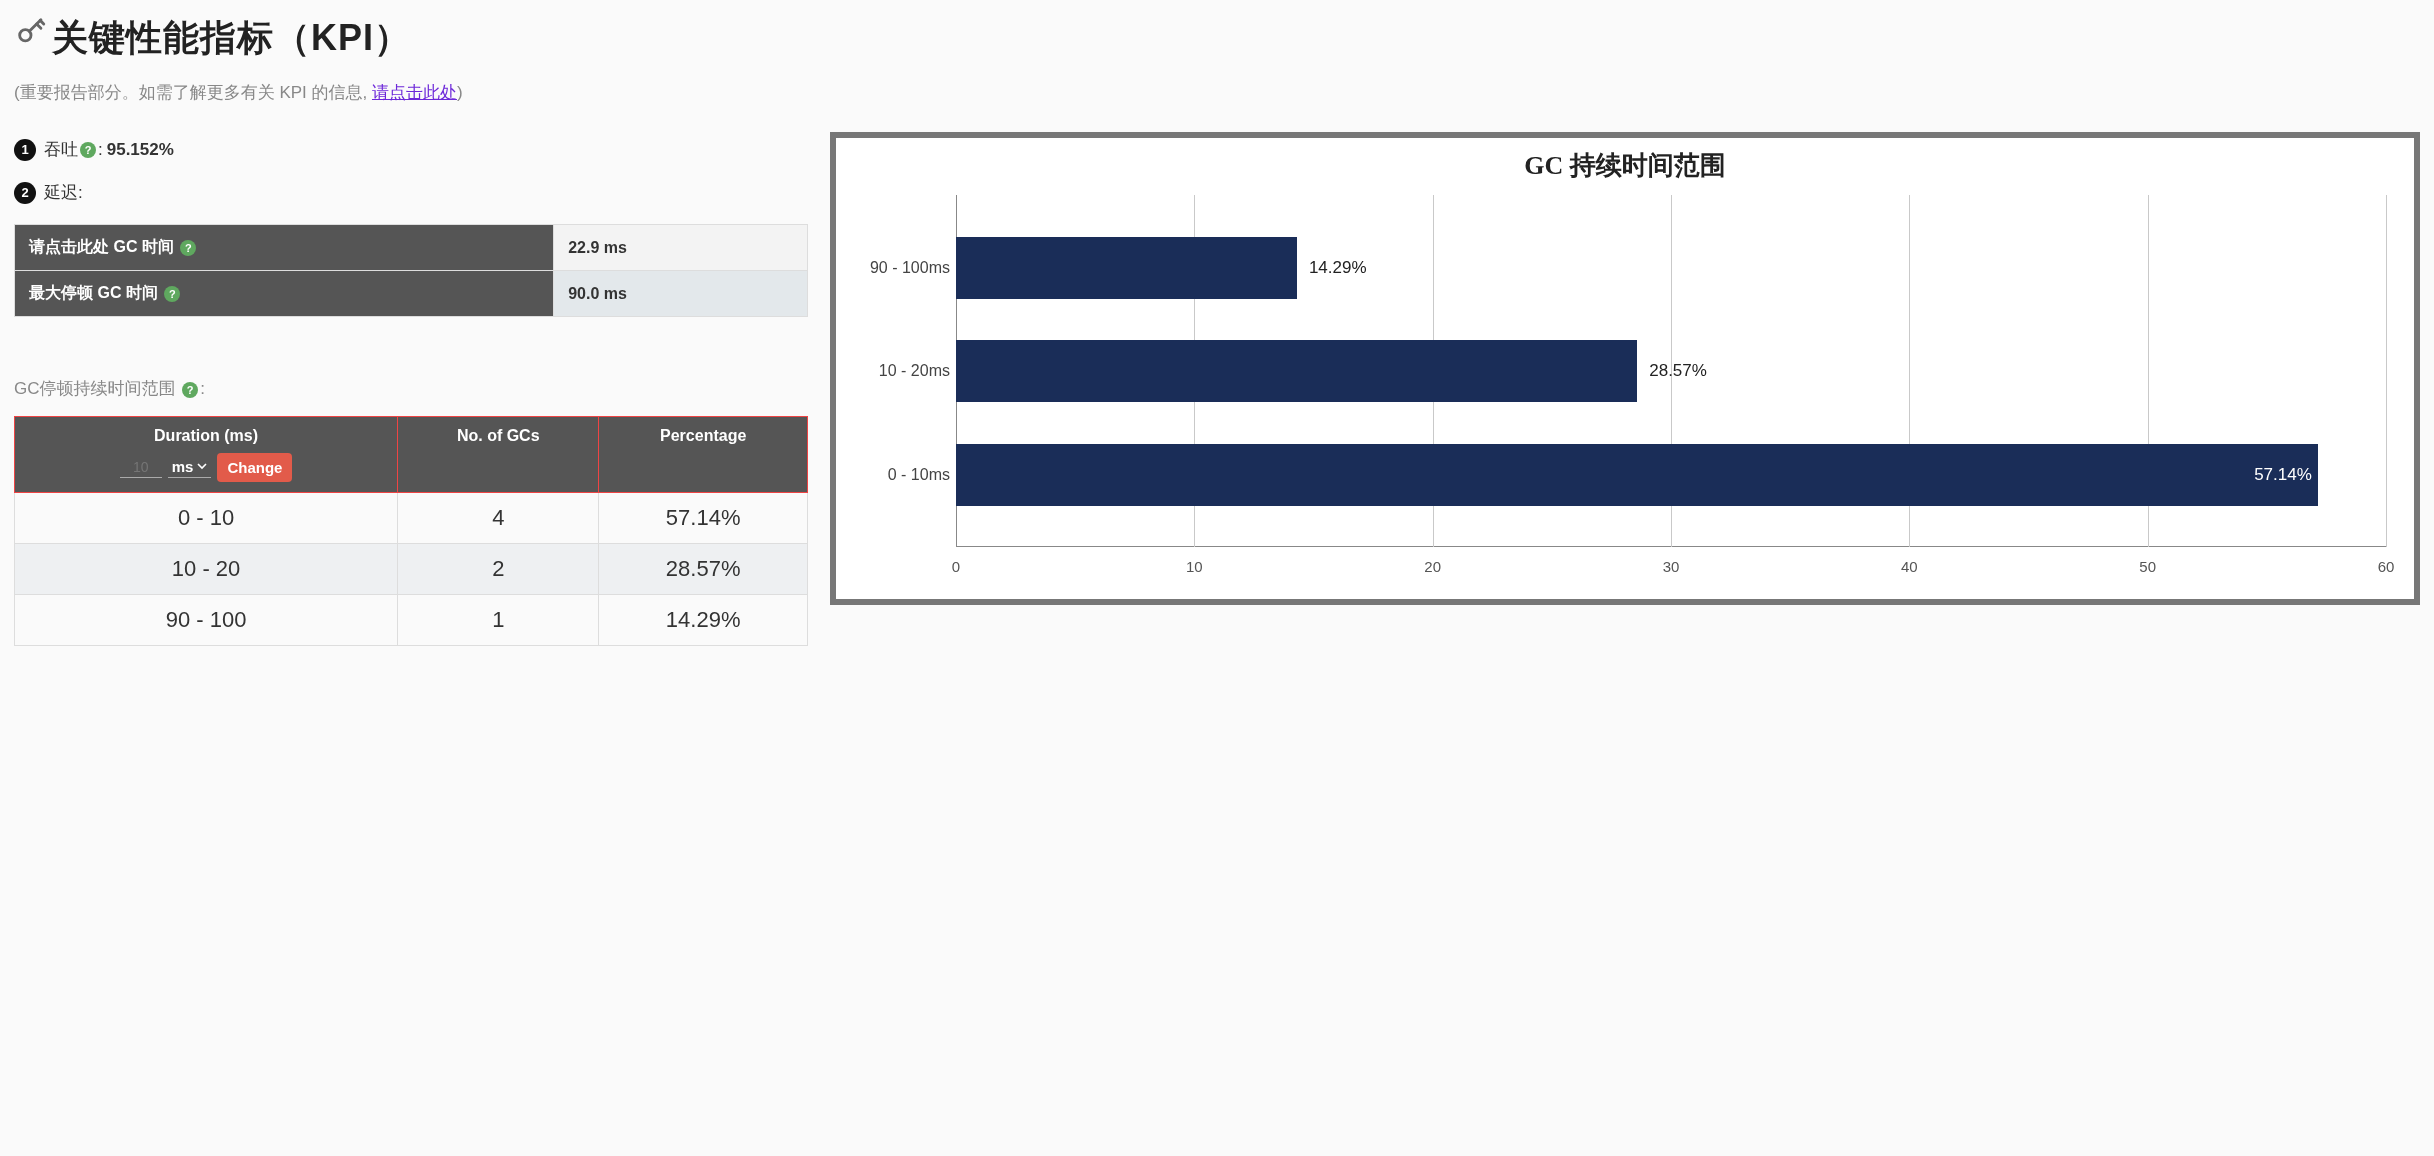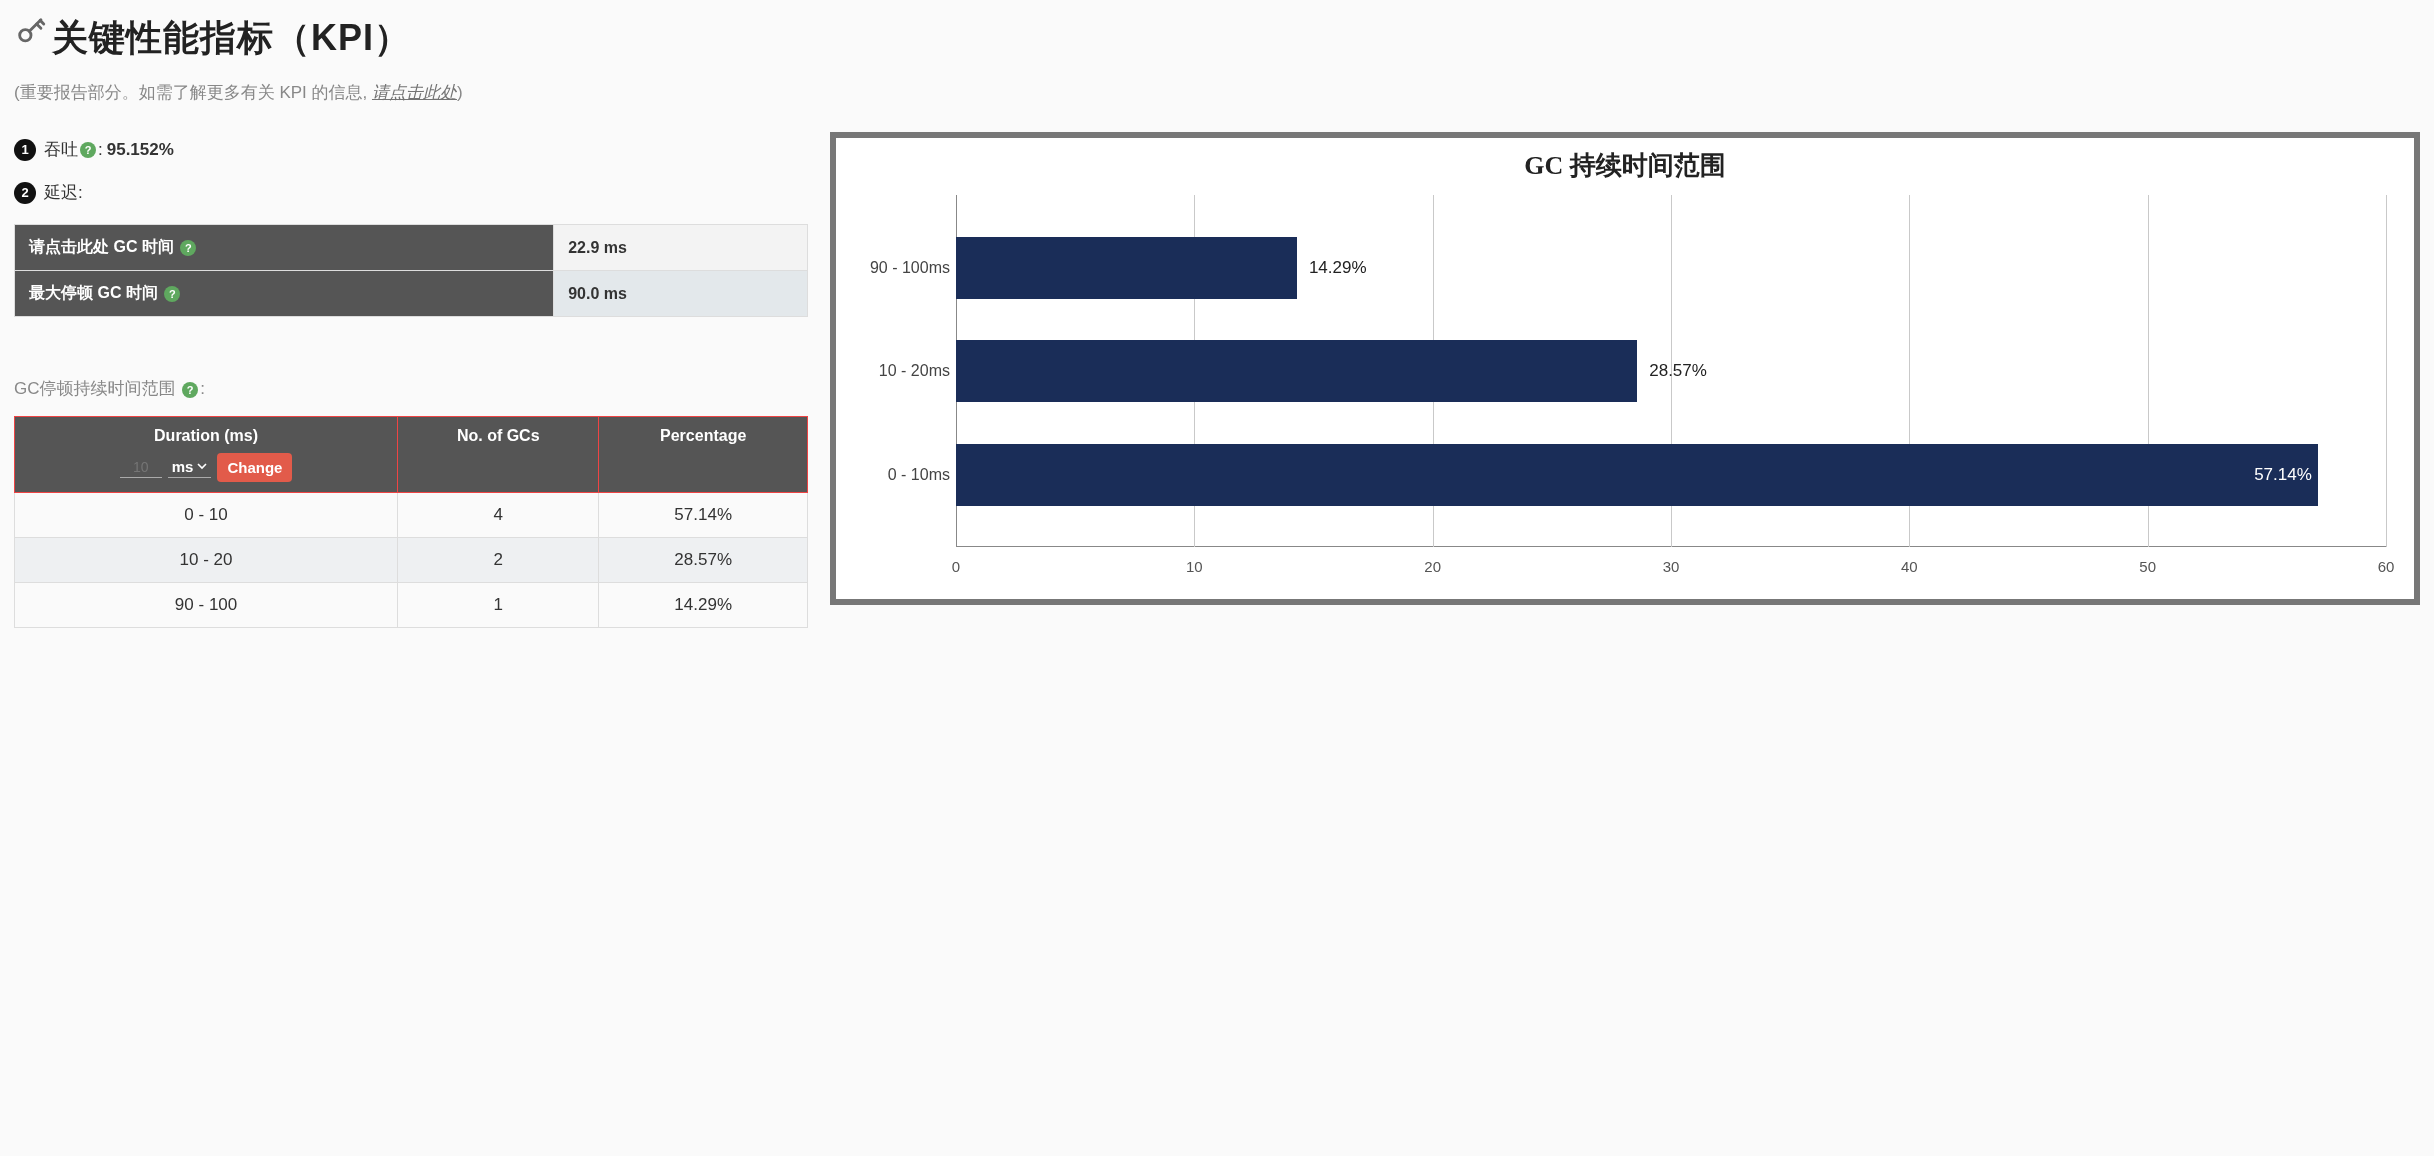--- a/index.html
+++ b/index.html
@@ -8,21 +8,21 @@
     padding: 0;
     font-family: "Helvetica Neue", Helvetica, Arial, "PingFang SC", "Microsoft YaHei", sans-serif;
     background: #fafafa;
     color: #333;
   }
   .page { padding: 10px 14px 40px 14px; }
   .title-row { display: flex; gap: 4px; margin: 4px 0 18px 0; }
   .title-row h1 { font-size: 36px; font-weight: 700; margin: 0; color: #222; letter-spacing: 1px; }
   .title-icon { width: 34px; height: 34px; color: #666; flex-shrink: 0; }
   .subtitle { color: #888; font-size: 17px; margin: 8px 0 28px 0; }
-  .subtitle a { color: #737373; text-decoration: underline; font-style: italic; }
+  .subtitle a { color: #6d28d9; text-decoration: underline; }
   .cols { display: flex; gap: 22px; align-items: flex-start; }
   .left { flex: 0 0 33%; min-width: 460px; }
   .right { flex: 1; }
 
   .num-badge {
     display: inline-flex; align-items: center; justify-content: center;
     width: 22px; height: 22px; border-radius: 11px;
     background: #111; color: #fff; font-size: 13px; font-weight: 700;
     margin-right: 8px; flex-shrink: 0;
   }
@@ -38,21 +38,21 @@
   .kv-table { width: 100%; border-collapse: collapse; margin: 4px 0 60px 0; border: 1px solid #ddd; }
   .kv-table td { padding: 12px 14px; font-size: 16px; border: 1px solid #ddd; }
   .kv-table tr td:first-child { background: #555; color: #fff; font-weight: 600; width: 68%; }
   .kv-table tr td:last-child { background: #f3f3f3; font-weight: 700; color: #333; }
   .kv-table tr:nth-child(2) td:last-child { background: #e3e8eb; }
 
   .subhead { color: #888; font-size: 17px; margin: 6px 0 16px 0; }
 
   .range-table { width: 100%; border-collapse: collapse; border: 1px solid #ddd; }
   .range-table th { background: #555; color: #fff; padding: 10px 8px; font-size: 16px; font-weight: 600; border: 1px solid #ef4444; vertical-align: top; text-align: center; }
-  .range-table td { padding: 12px 8px; text-align: center; font-size: 17px; border: 1px solid #ddd; }
+  .range-table td { padding: 12px 8px; text-align: center; font-size: 22px; border: 1px solid #ddd; }
   .range-table tbody tr:nth-child(even) td { background: #eef0f2; }
   .dur-controls { display: flex; align-items: center; justify-content: center; gap: 6px; margin-top: 8px;}
   .dur-input { width: 42px; background: transparent; border: none; border-bottom: 1px solid #aaa; color: #ccc; text-align: center; font-size: 14px; padding: 2px 0; }
   .unit-sel { display: inline-flex; align-items: center; gap: 4px; color: #fff; border-bottom: 1px solid #aaa; padding: 0 4px 2px 4px; font-size: 15px; font-weight: 600;}
   .chev { width: 10px; height: 10px; }
   .btn-change { background: #e25b4a; color: #ffffff; border: none; border-radius: 4px; padding: 6px 10px; font-size: 15px; font-weight: 600; cursor: pointer; }
 
   
   .chart-frame { border: 6px solid #777; background: #fff; padding: 8px 10px 24px 10px; }
   .chart-title { text-align: center; font-family: Georgia, "Times New Roman", serif; font-size: 26px; font-weight: 700; color: #222; margin: 2px 0 12px 0; }

